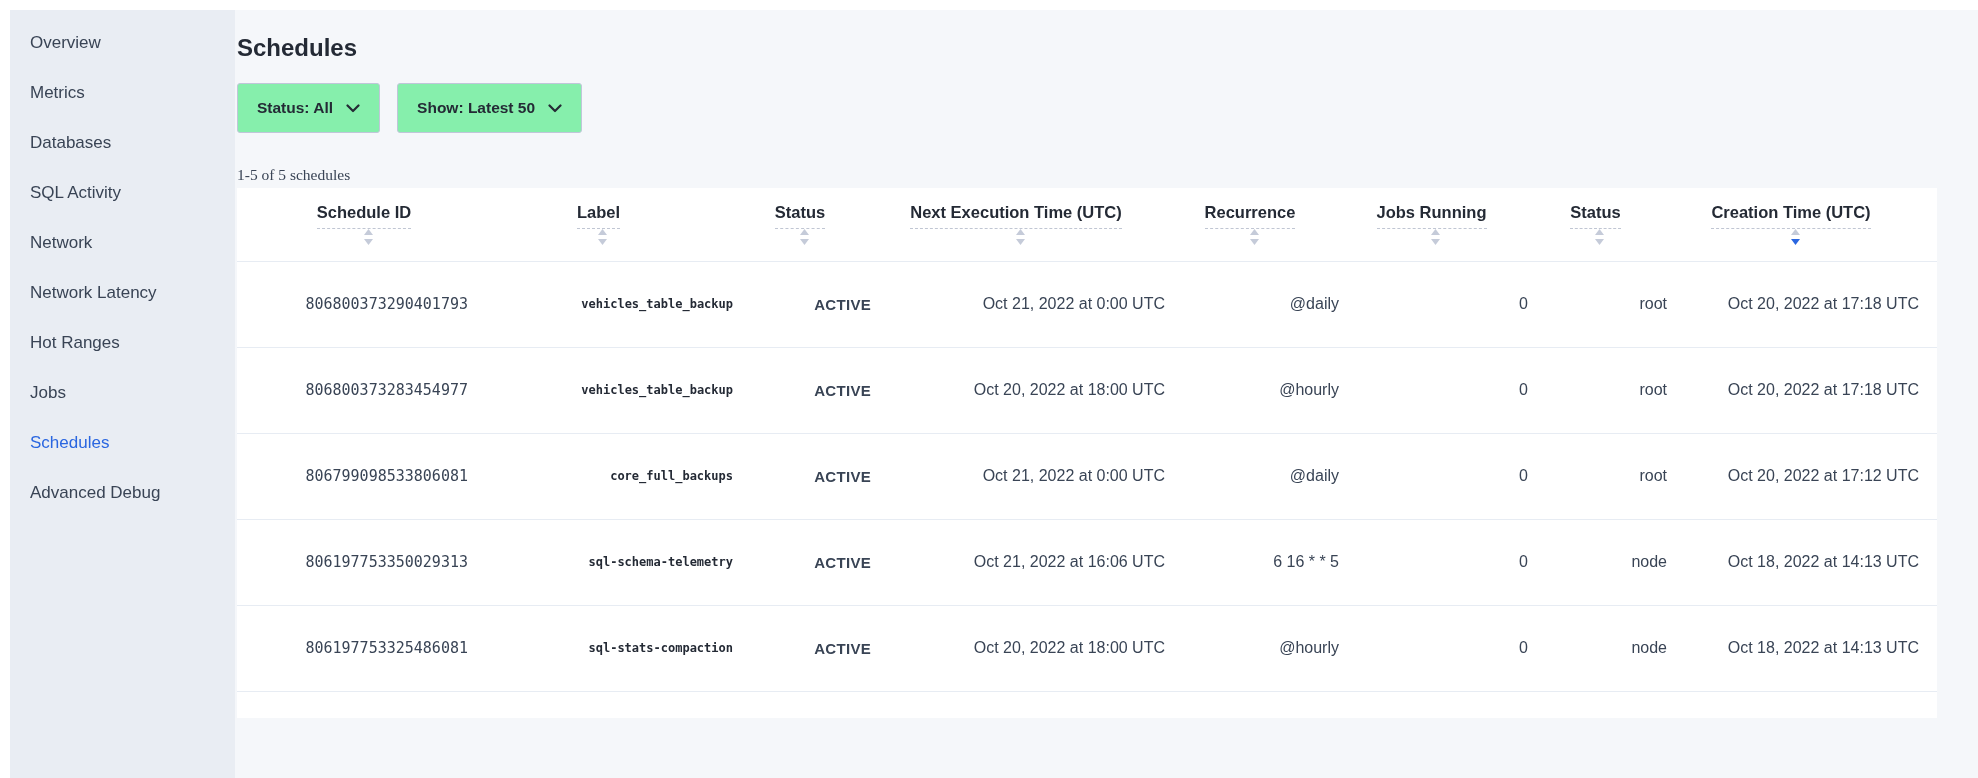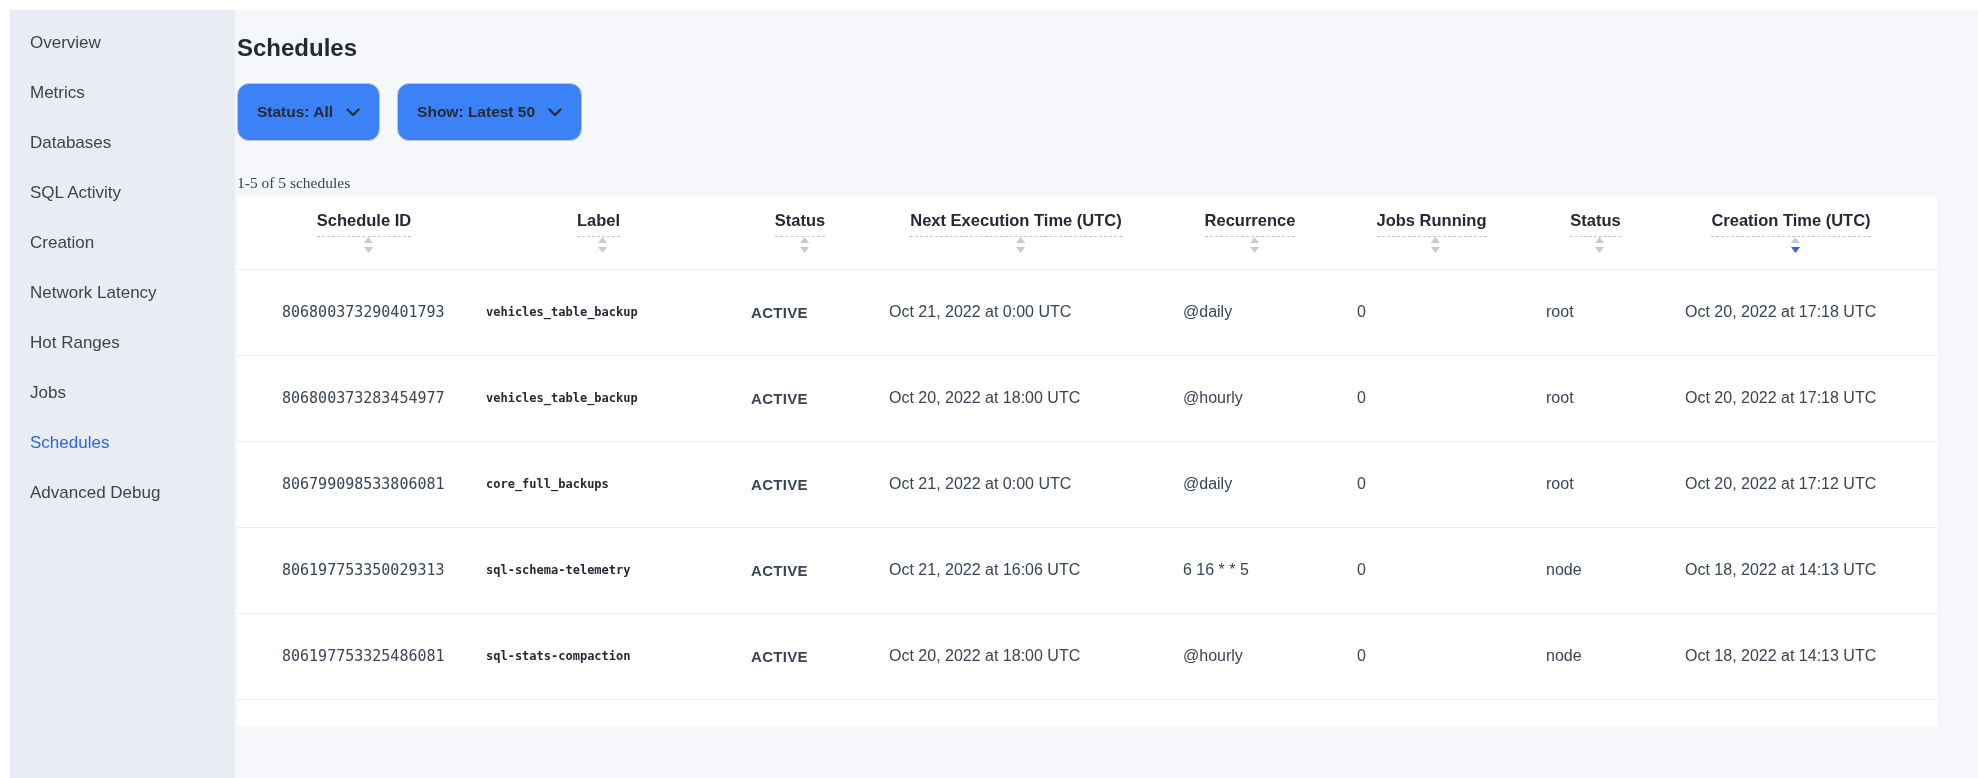--- a/index.html
+++ b/index.html
@@ -33,25 +33,25 @@
     flex: 1; background: #f5f7fa;
     padding-left: 2px; overflow: hidden;
   }
   .page-title {
     margin: 23px 0 0 0;
     font-size: 24px; line-height: 30px; font-weight: 700;
     color: #242a35;
   }
   .filters { margin-top: 20px; display: flex; gap: 17px; }
   .filter-btn {
-    height: 58px;
+    height: 50px;
     display: inline-flex; align-items: center; gap: 13px;
     padding: 0 19px;
-    background: #3b82f6;
-    border: 1px solid #c0c6d9; border-radius: 12px;
+    background: #86efac;
+    border: 1px solid #c0c6d9; border-radius: 3px;
     font-family: inherit;
     font-size: 15.5px; font-weight: 700; color: #242a35;
     cursor: pointer;
   }
   .chevron { display: inline-flex; align-items: center; }
   .results-count { margin-top: 33px; font-size: 15.5px; color: #394455; font-family: Liberation Serif, serif; }
   
   .card {
     margin-top: 4px;
     width: 1700px;
@@ -75,21 +75,21 @@
     padding-bottom: 6px;
     border-bottom: 1px dashed #c0c6d3;
     white-space: nowrap;
   }
   .sort-icon { display: inline-flex; flex-shrink: 0; margin-left: 8px; }
   tbody td {
     height: 86px; vertical-align: middle;
     border-bottom: 1px solid #e7ecf3;
     font-size: 16px; color: #394455;
     padding: 0 18px 0 0;
-    white-space: nowrap; overflow: hidden;
+    white-space: nowrap; overflow: hidden; text-align: right;
   }
   th.first, td.first { padding-left: 45px; }
   .cell-id {
     font-family: "DejaVu Sans Mono", "Liberation Mono", monospace;
     font-size: 15px; color: #394455;
   }
   .cell-label {
     font-family: "DejaVu Sans Mono", "Liberation Mono", monospace;
     font-size: 12px; font-weight: 700; color: #242a35;
   }
@@ -98,21 +98,21 @@
 </head>
 <body>
 
 <div class="shell">
 
   <nav class="sidebar">
     <div class="nav-item">Overview</div>
     <div class="nav-item">Metrics</div>
     <div class="nav-item">Databases</div>
     <div class="nav-item">SQL Activity</div>
-    <div class="nav-item">Creation</div>
+    <div class="nav-item">Network</div>
     <div class="nav-item">Network Latency</div>
     <div class="nav-item">Hot Ranges</div>
     <div class="nav-item">Jobs</div>
     <div class="nav-item active">Schedules</div>
     <div class="nav-item">Advanced Debug</div>
   </nav>
 
   <main class="content">
 
     <h1 class="page-title">Schedules</h1>

